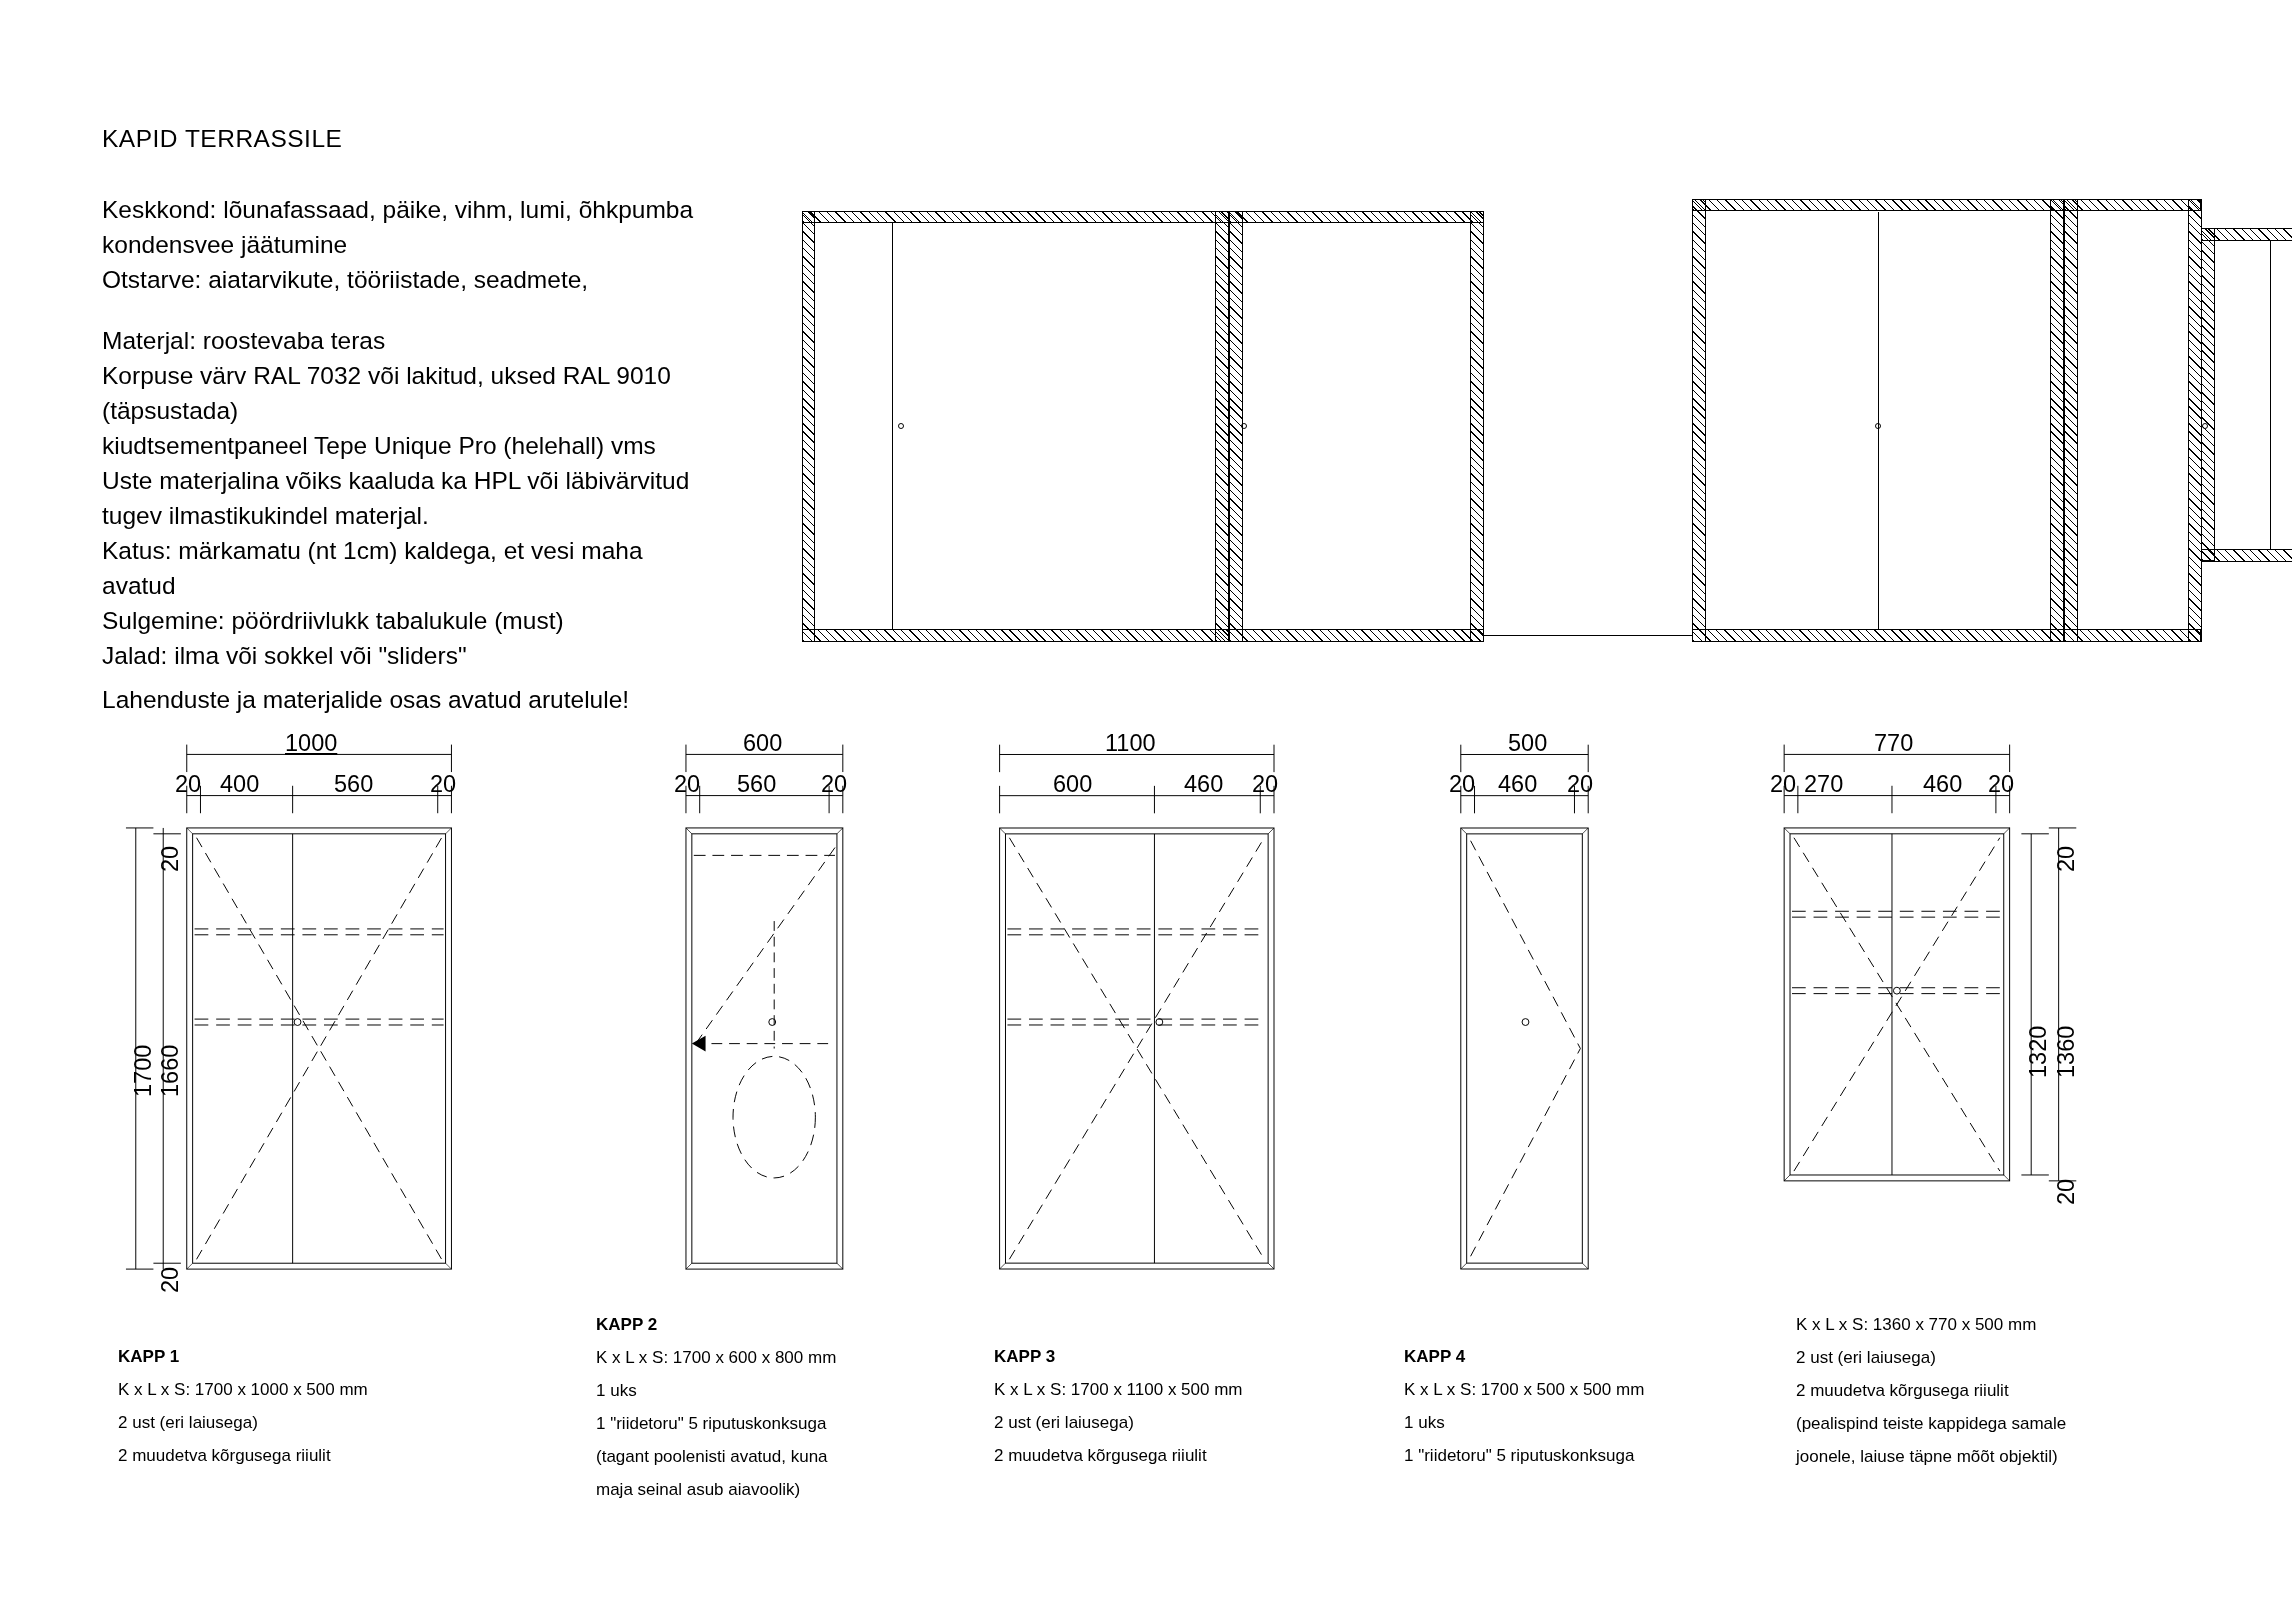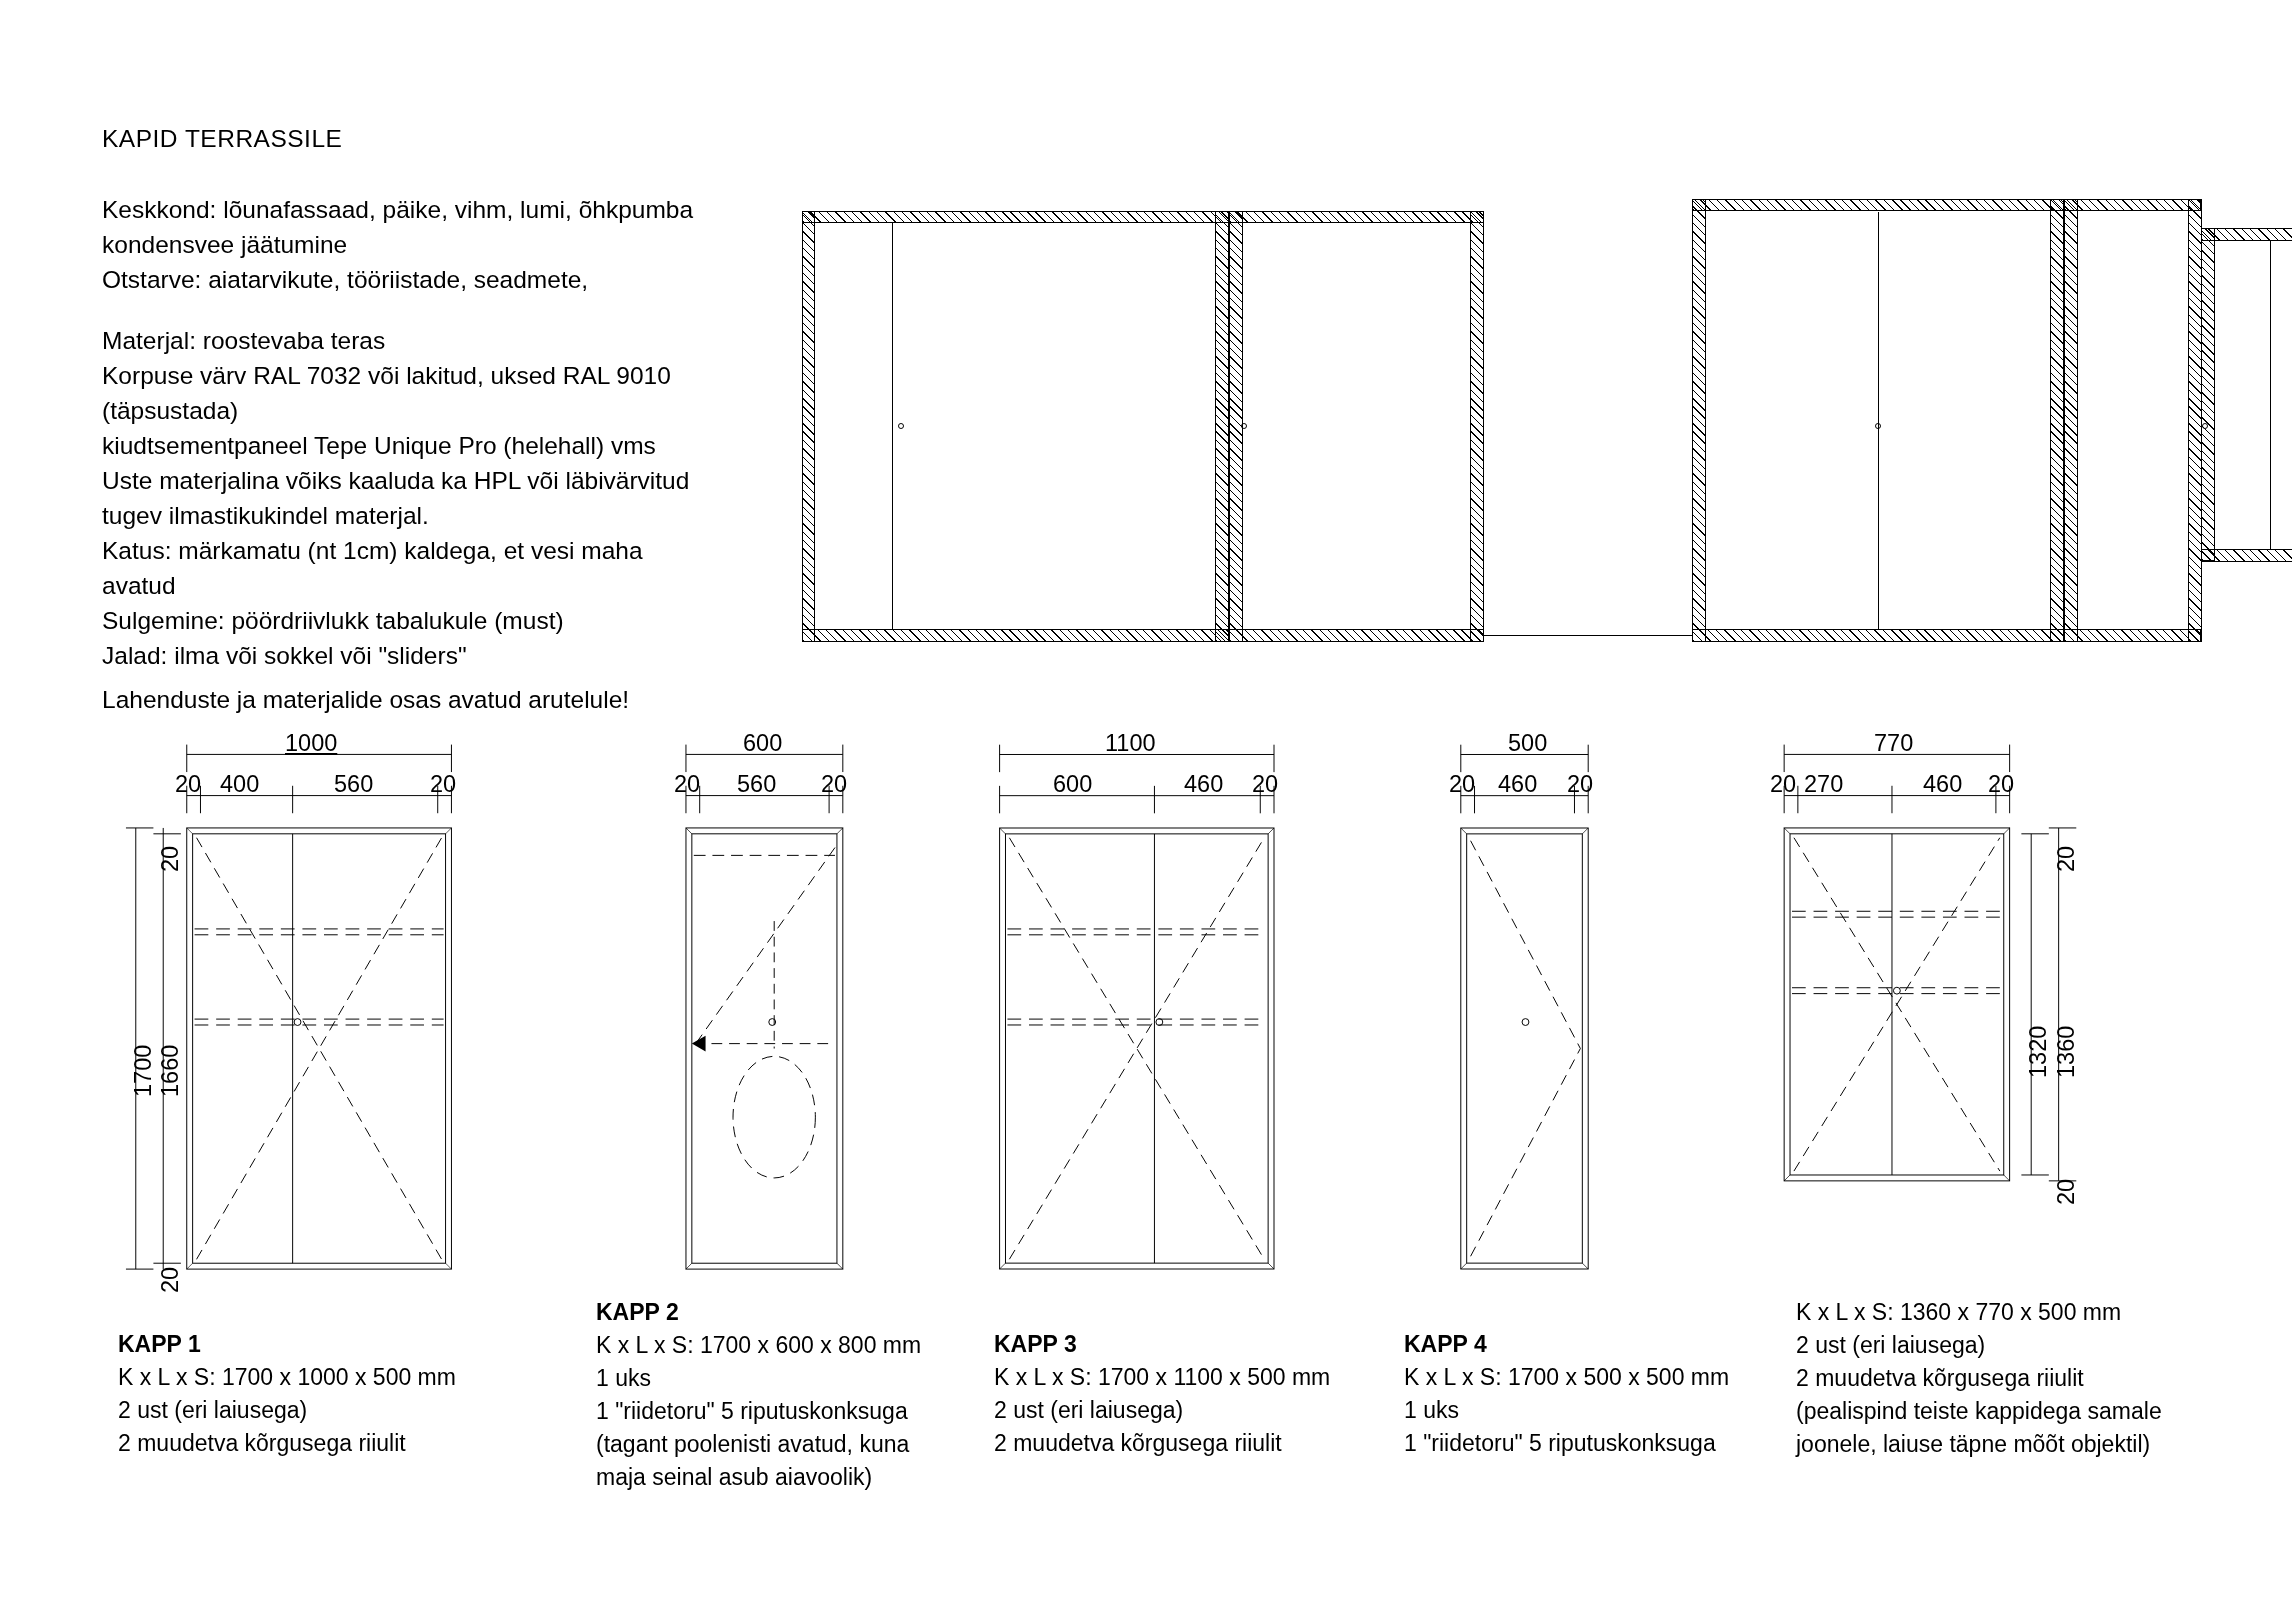--- a/index.html
+++ b/index.html
@@ -44,23 +44,24 @@
   .dot { position:absolute; width:5.9px; height:5.9px; border:1px solid #000; border-radius:50%; box-sizing:border-box; }
 
   
   .cab { position:absolute; }
 
   .dimtext { position:absolute; font-size:23.5px; white-space:nowrap; }
   .dimtext.vert { transform:rotate(-90deg); transform-origin:left top; }
 
   .caption {
     position:absolute;
-    font-size:23px;
+    font-size:17px;
     line-height:33px;
     width:412px;
+    margin-top:12px;
   }
   .caption .hd { font-weight:bold; }
 
   svg { display:block; overflow:visible; }
 </style>
 </head>
 <body>
 
 <div class="abs" id="title">KAPID TERRASSILE</div>
 

